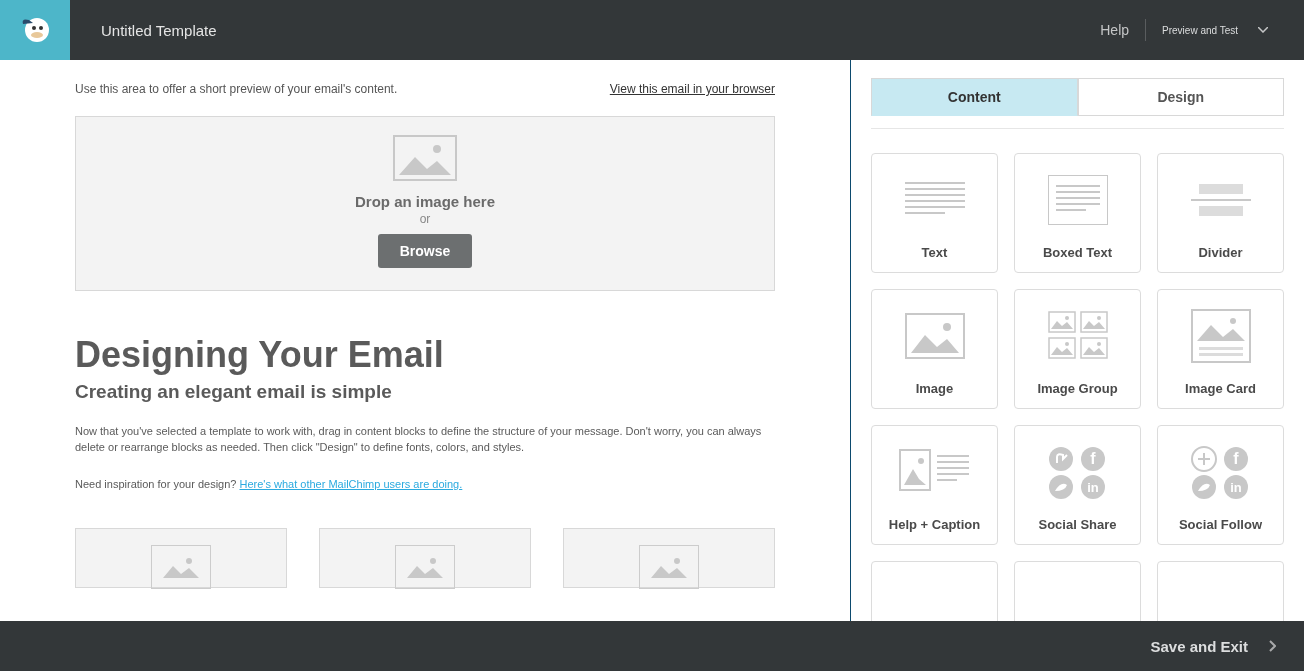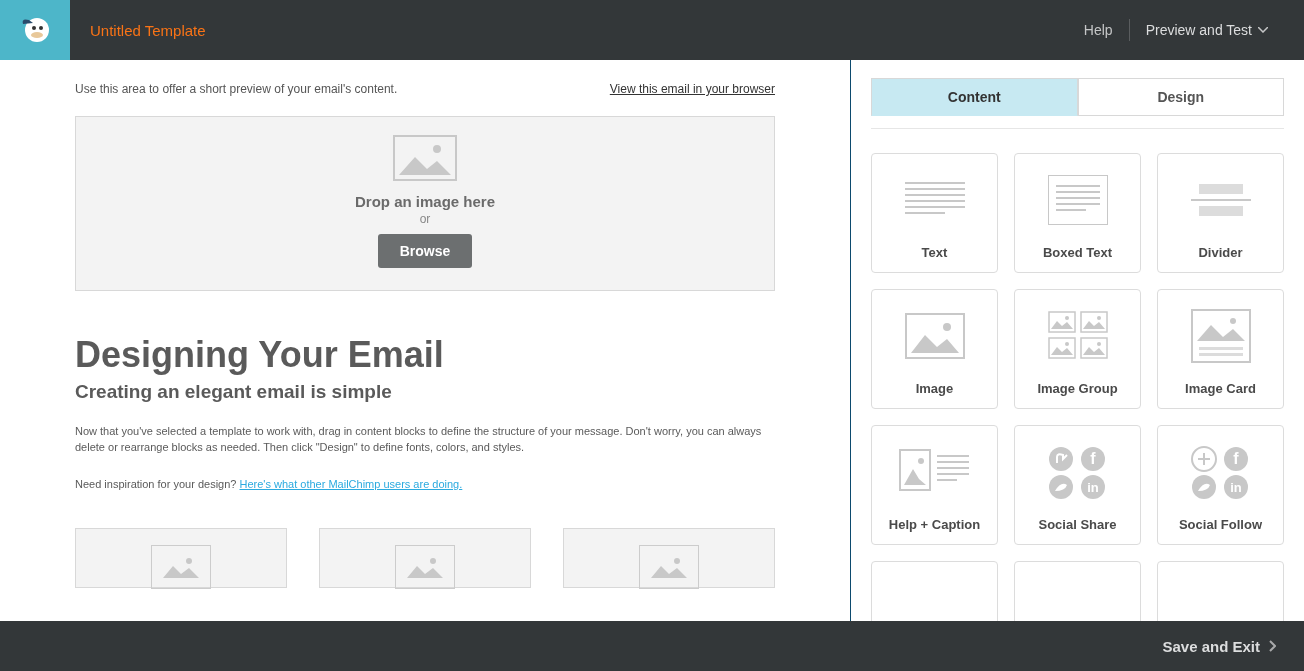--- a/index.html
+++ b/index.html
@@ -1,24 +1,24 @@
 <!DOCTYPE html>
 <html><head>
 <meta charset="utf-8">
 <style>
 * { box-sizing: border-box; margin: 0; padding: 0; }
 body { font-family: "Helvetica Neue", Helvetica, Arial, sans-serif; font-size: 14px; color: #333; background: #fff; overflow: hidden; }
 
 .topbar { height: 60px; background: #333739; display: flex; align-items: center; color: #c8c9ca; }
 .logo { width: 70px; height: 60px; background: #4db6c9; display: flex; align-items: center; justify-content: center; }
-.topbar-title { padding-left: 20px; font-size: 15px; color: #f97316; }
+.topbar-title { padding-left: 31px; font-size: 15px; color: #e5e5e5; }
 .topbar-right { margin-left: auto; display: flex; align-items: center; padding-right: 36px; }
 .topbar-right .help { padding: 0 16px; color: #c5c6c7; cursor: pointer; font-size: 14px; }
 .topbar-right .divider-v { width: 1px; height: 22px; background: #5a5d5f; }
-.topbar-right .preview { padding-left: 16px; color: #dcddde; cursor: pointer; font-size: 14px; display: flex; align-items: center; gap: 6px; }
+.topbar-right .preview { padding-left: 16px; color: #dcddde; cursor: pointer; font-size: 10px; display: flex; align-items: center; gap: 20px; }
 
 .workspace { display: flex; height: 561px; }
 .canvas-area { flex: 0 0 851px; position: relative; background: #fff; border-right: 1px solid #0c4a6e; overflow-y: scroll; }
 .canvas-inner { width: 700px; margin: 0 auto; padding-top: 22px; }
 .preview-row { display: flex; justify-content: space-between; align-items: flex-start; font-size: 12px; color: #555; margin-bottom: 20px; }
 .preview-link { text-decoration: underline; color: #333; cursor: pointer; }
 
 .dropzone { border: 1px solid #d8d8d8; background: #f3f3f3; text-align: center; padding: 18px 0 22px; }
 .dropzone .img-ph { width: 64px; height: 46px; margin: 0 auto 12px; }
 .dropzone .drop-label { font-weight: bold; color: #6a6a6a; font-size: 15px; }
@@ -40,21 +40,21 @@
 .tab.active { background: #c7e9f2; border-bottom-color: #c7e9f2; color: #333; }
 .tab.inactive { background: #fff; color: #555; }
 .tabline { border-bottom: 1px solid #e6e6e6; margin: 0 20px; }
 
 .blocks-grid { display: grid; grid-template-columns: repeat(3, 1fr); gap: 16px; padding: 24px 20px; }
 .block { border: 1px solid #dcdcdc; border-radius: 4px; height: 120px; display: flex; flex-direction: column; align-items: center; justify-content: flex-end; padding-bottom: 12px; cursor: grab; background:#fff;}
 .block-icon { flex:1; display:flex; align-items:center; justify-content:center; width:100%; }
 .block-label { font-size: 13px; font-weight: bold; color: #4a4a4a; }
 
 .footer { height: 50px; background: #333739; display: flex; align-items: center; justify-content: flex-end; padding-right: 28px; color: #dcddde; font-size: 15px; font-weight: bold; }
-.footer .save-exit { cursor: pointer; display: flex; align-items: center; gap: 8px; }
+.footer .save-exit { cursor: pointer; display: flex; align-items: center; gap: 20px; }
 
 
 .text-lines rect { fill:#c8c8c8; }
 .ph-mountain { fill:#c8c8c8; }
 .circ { fill:#c8c8c8; }
 </style>
 </head>
 <body>
 
 <div class="topbar">

